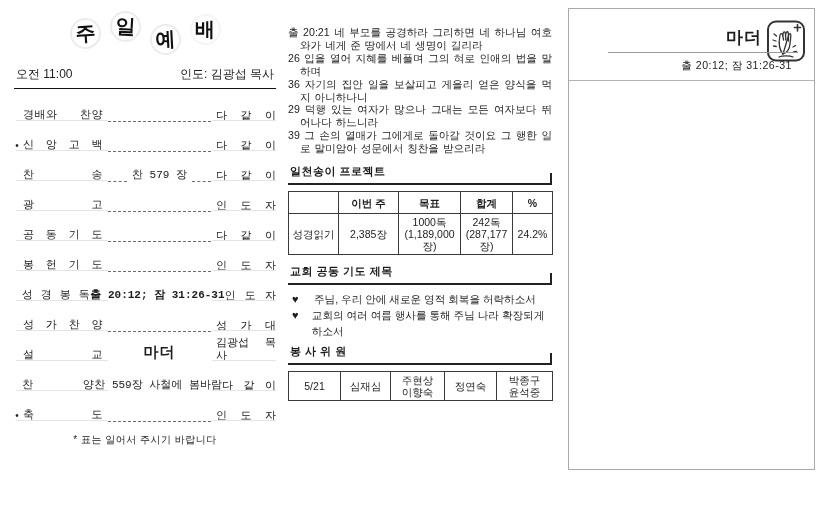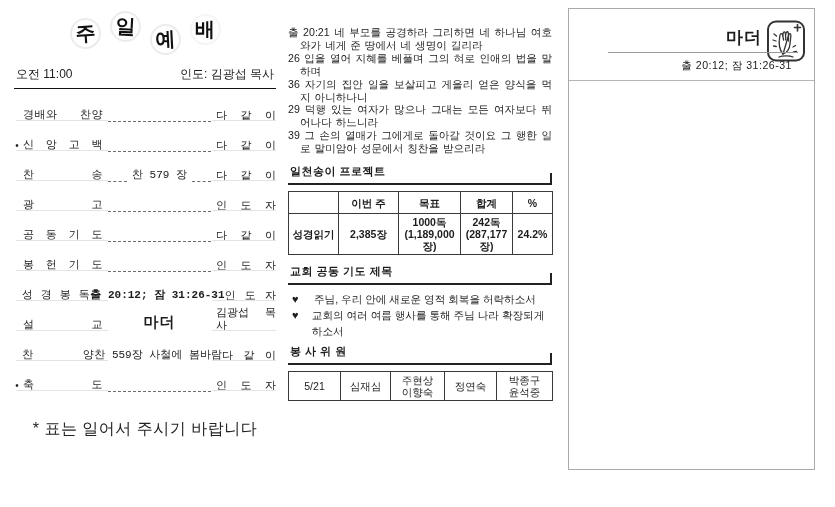--- a/index.html
+++ b/index.html
@@ -22,37 +22,37 @@
   .svc-row { position:relative; display:flex; align-items:flex-end; height:30px; font-size:11px;font-family:Liberation Mono, monospace; }
   .svc-row::before { content:""; position:absolute; left:2px; bottom:1px; width:92px; border-bottom:1px solid #e4e4e4; }
   .svc-row::after  { content:""; position:absolute; right:0; bottom:1px; width:64px; border-bottom:1px solid #e4e4e4; }
   .marker { width:9px; text-align:left; font-size:10px; color:#222; }
   .svc-label { width:80px; text-align:justify; text-align-last:justify; letter-spacing:0.5px; }
   .dash { flex:1; height:0.68em; border-bottom:1.3px dashed #6d6d6d; margin:0 5px; }
   .svc-center { flex:1; text-align:center; white-space:nowrap; }
   .svc-center.bold { font-weight:700; }
   .svc-center.sermon { font-weight:700; font-size:15px; letter-spacing:1px; }
   .perf { width:60px; text-align:justify; text-align-last:justify; white-space:pre-line; line-height:12.5px;margin-top:48px; }
-  .footnote { margin-top:27px; text-align:center; font-size:16px; letter-spacing:0.5px; color:#222; }
+  .footnote { margin-top:11px; text-align:center; font-size:10px; letter-spacing:0.5px; color:#222; }
 
   
   .panel-mid { position:absolute; left:288px; top:8px; width:264px; }
   .sec-head { position:relative; font-weight:700; font-size:11px; padding:1px 0 4px 2px;
     border-bottom:2px solid #222; letter-spacing:0.5px; }
   .sec-head::after { content:""; position:absolute; right:0; bottom:0; width:2px; height:10px; background:#222; }
   .scripture { margin-top:18px; }
   .verse { font-size:10.6px; line-height:12.9px; text-align:justify; padding-left:12px; text-indent:-12px;
     word-spacing:1px; color:#1b1b1b; }
   .verse-tag { text-decoration:underline; }
   .mid-gap { height:8px; }
   table { border-collapse:collapse; width:100%; table-layout:fixed; margin-top:6px; }
   th,td { border:1.2px solid #3a3a3a; text-align:center; vertical-align:middle;
     font-size:10.5px; white-space:pre-line; line-height:12px; padding:2px 1px; }
   .tbl-project th { height:22px; font-weight:700; }
-  .tbl-project td { height:40px; font-weight:700; }
+  .tbl-project td { height:40px; font-weight:400; }
   .prayers { margin:6px 0 4px 4px; }
   .prayer-item { display:flex; align-items:flex-start; font-size:10.6px; line-height:16px; }
   .heart { width:22px; font-size:11px; }
   .tbl-vol th { height:21px; font-weight:700; letter-spacing:1px; }
   .tbl-vol td { height:26px; }
 
   
   .panel-right { position:absolute; left:568px; top:8px; width:247px; height:462px;
     border:1px solid #a9a9a9; background:#fff; }
   .rp-title { position:absolute; top:17px; right:52px; font-weight:700; font-size:17px; letter-spacing:1px; }
@@ -125,20 +125,26 @@
         <span class="perf">인 도 자</span>
       </div>
 
       <div class="svc-row">
         <span class="marker"></span>
         <span class="svc-label">성 경 봉 독</span>
         <span class="svc-center bold">출 20:12; 잠 31:26-31</span>
         <span class="perf">인 도 자</span>
       </div>
 
+      <div class="svc-row">
+        <span class="marker"></span>
+        <span class="svc-label">성 가 찬 양</span>
+        <span class="dash"></span>
+        <span class="perf">성 가 대</span>
+      </div>
 
       <div class="svc-row">
         <span class="marker"></span>
         <span class="svc-label">설 교</span>
         <span class="svc-center sermon">마더</span>
         <span class="perf">김광섭 목사</span>
       </div>
 
       <div class="svc-row">
         <span class="marker"></span>

